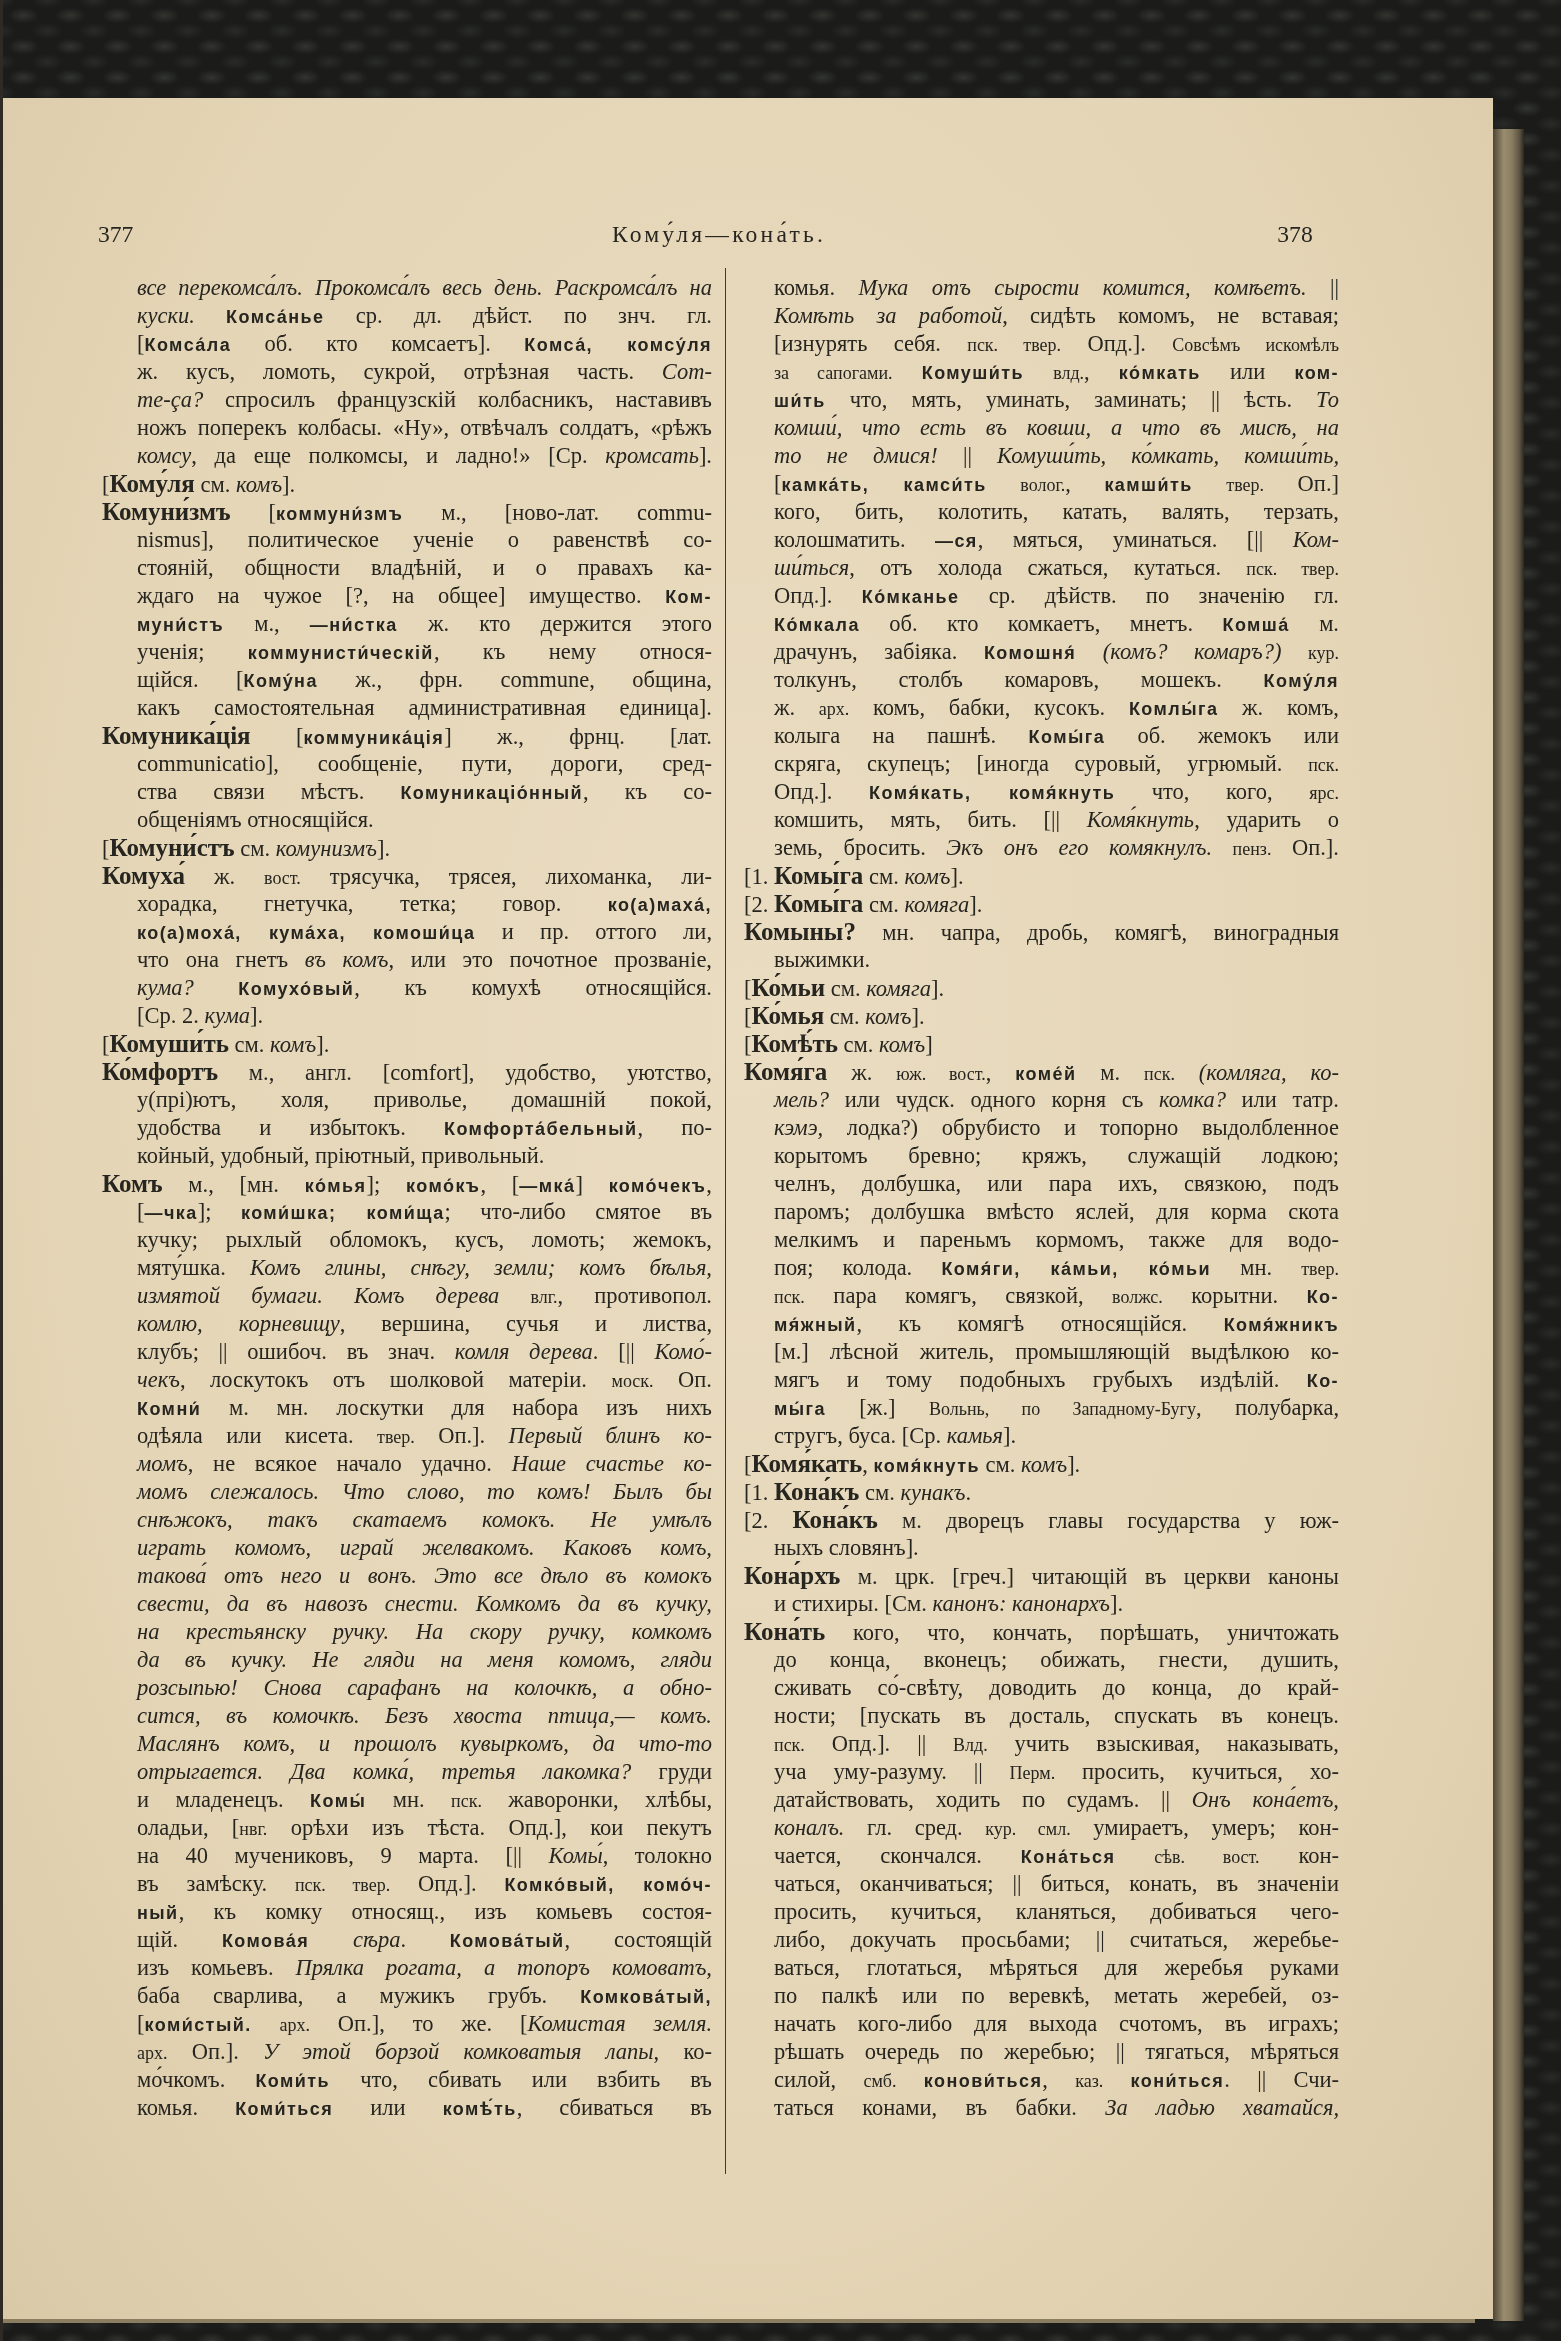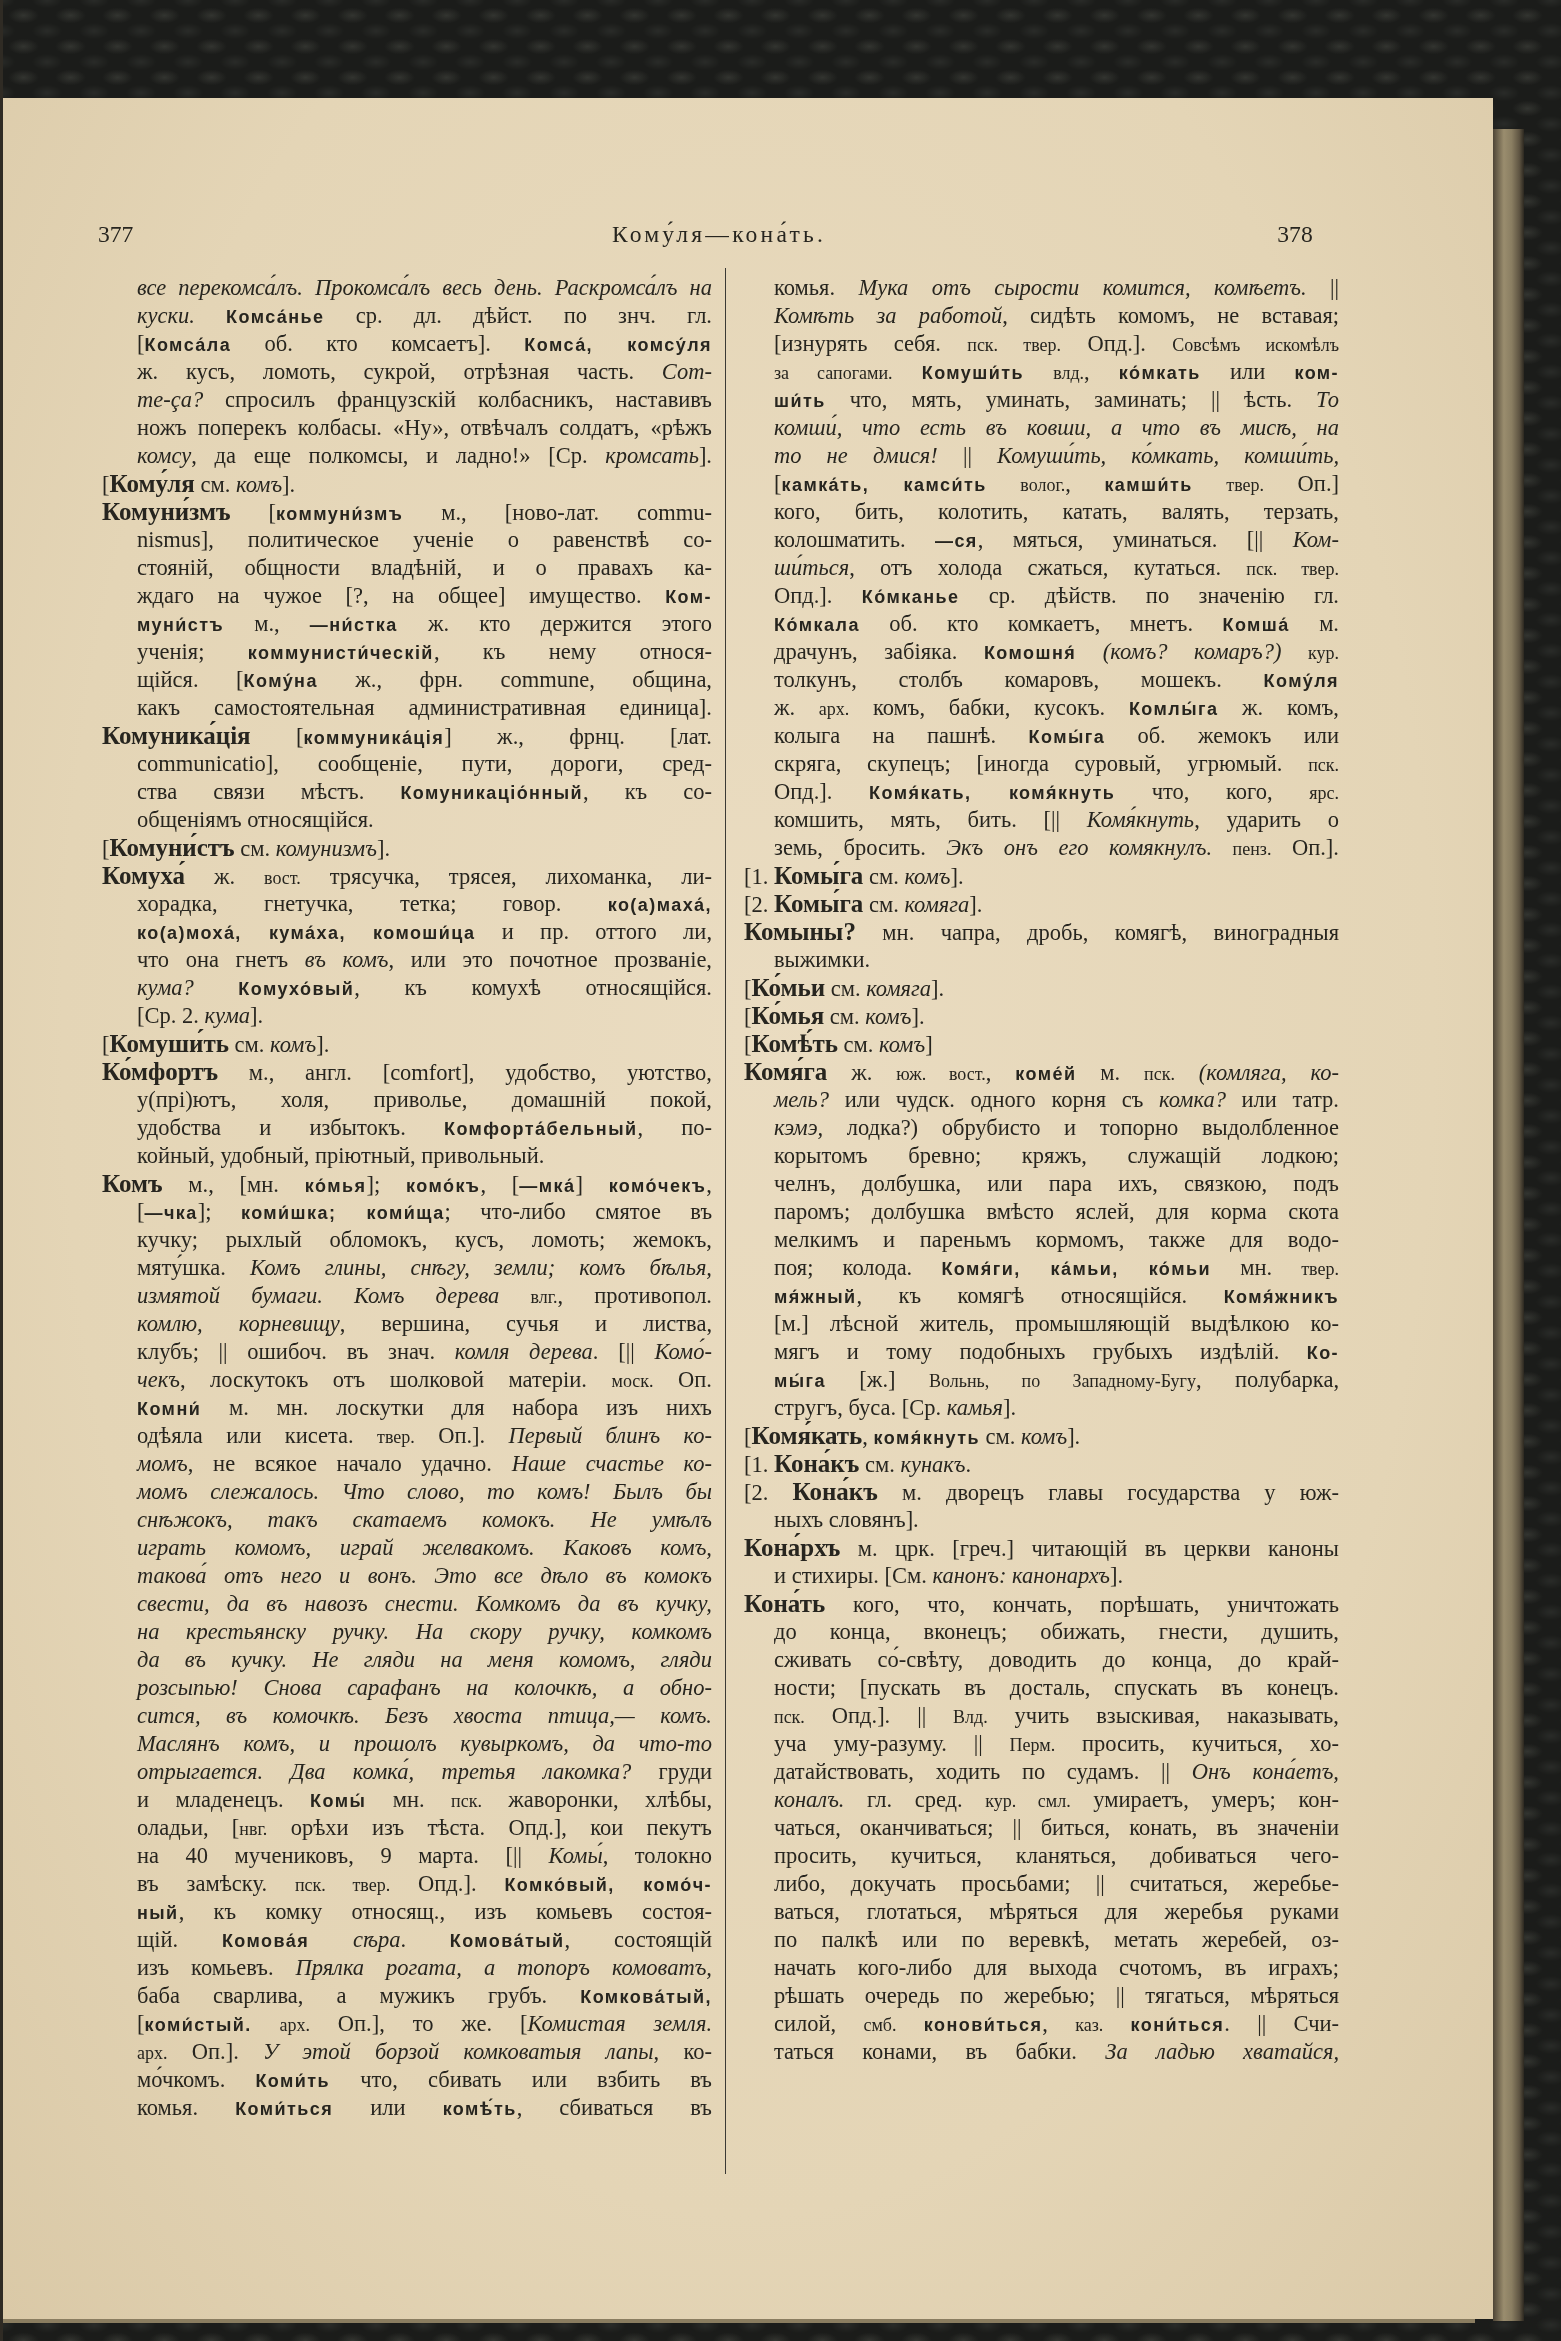--- a/index.html
+++ b/index.html
@@ -156,39 +156,41 @@
     <div class="line entry nj"><span class="st-r">[</span><span class="st-e">Ко́мья</span><span class="st-r"> см. </span><span class="st-i">комъ</span><span class="st-r">].</span></div>
     <div class="line entry nj"><span class="st-r">[</span><span class="st-e">Комѣ́ть</span><span class="st-r"> см. </span><span class="st-i">комъ</span><span class="st-r">]</span></div>
     <div class="line entry"><span class="st-e">Комя́га</span><span class="st-r"> ж. </span><span class="st-si">юж. вост.</span><span class="st-r">, </span><span class="st-b">коме́й</span><span class="st-r"> м. </span><span class="st-si">пск.</span><span class="st-r"> </span><span class="st-i">(комляга, ко-</span></div>
     <div class="line cont"><span class="st-i">мель?</span><span class="st-r"> или чудск. одного корня съ </span><span class="st-i">комка?</span><span class="st-r"> или татр.</span></div>
     <div class="line cont"><span class="st-i">кэмэ,</span><span class="st-r"> лодка?) обрубисто и топорно выдолбленное</span></div>
     <div class="line cont"><span class="st-r">корытомъ бревно; кряжъ, служащій лодкою;</span></div>
     <div class="line cont"><span class="st-r">челнъ, долбушка, или пара ихъ, связкою, подъ</span></div>
     <div class="line cont"><span class="st-r">паромъ; долбушка вмѣсто яслей, для корма скота</span></div>
     <div class="line cont"><span class="st-r">мелкимъ и пареньмъ кормомъ, также для водо-</span></div>
     <div class="line cont"><span class="st-r">поя; колода. </span><span class="st-b">Комя́ги, ка́мьи, ко́мьи</span><span class="st-r"> мн. </span><span class="st-si">твер.</span></div>
+    <div class="line cont"><span class="st-si">пск.</span><span class="st-r"> пара комягъ, связкой, </span><span class="st-si">волжс.</span><span class="st-r"> корытни. </span><span class="st-b">Ко-</span></div>
     <div class="line cont"><span class="st-b">мя́жный</span><span class="st-r">, къ комягѣ относящійся. </span><span class="st-b">Комя́жникъ</span></div>
     <div class="line cont"><span class="st-r">[м.] лѣсной житель, промышляющій выдѣлкою ко-</span></div>
     <div class="line cont"><span class="st-r">мягъ и тому подобныхъ грубыхъ издѣлій. </span><span class="st-b">Ко-</span></div>
     <div class="line cont"><span class="st-b">мы́га</span><span class="st-r"> [ж.] </span><span class="st-si">Вольнь, по Западному-Бугу</span><span class="st-r">, полубарка,</span></div>
     <div class="line cont nj"><span class="st-r">стругъ, буса. [Ср. </span><span class="st-i">камья</span><span class="st-r">].</span></div>
     <div class="line entry nj"><span class="st-r">[</span><span class="st-e">Комя́кать</span><span class="st-r">, </span><span class="st-b">комя́кнуть</span><span class="st-r"> см. </span><span class="st-i">комъ</span><span class="st-r">].</span></div>
     <div class="line entry nj"><span class="st-r">[1. </span><span class="st-e">Кона́къ</span><span class="st-r"> см. </span><span class="st-i">кунакъ</span><span class="st-r">.</span></div>
     <div class="line entry"><span class="st-r">[2. </span><span class="st-e">Кона́къ</span><span class="st-r"> м. дворецъ главы государства у юж-</span></div>
     <div class="line cont nj"><span class="st-r">ныхъ словянъ].</span></div>
     <div class="line entry"><span class="st-e">Кона́рхъ</span><span class="st-r"> м. црк. [греч.] читающій въ церкви каноны</span></div>
     <div class="line cont nj"><span class="st-r">и стихиры. [См. </span><span class="st-i">канонъ: канонархъ</span><span class="st-r">].</span></div>
     <div class="line entry"><span class="st-e">Кона́ть</span><span class="st-r"> кого, что, кончать, порѣшать, уничтожать</span></div>
     <div class="line cont"><span class="st-r">до конца, вконецъ; обижать, гнести, душить,</span></div>
     <div class="line cont"><span class="st-r">сживать со́-свѣту, доводить до конца, до край-</span></div>
     <div class="line cont"><span class="st-r">ности; [пускать въ досталь, спускать въ конецъ.</span></div>
     <div class="line cont"><span class="st-si">пск.</span><span class="st-r"> Опд.]. || </span><span class="st-si">Влд.</span><span class="st-r"> учить взыскивая, наказывать,</span></div>
     <div class="line cont"><span class="st-r">уча уму-разуму. || </span><span class="st-si">Перм.</span><span class="st-r"> просить, кучиться, хо-</span></div>
     <div class="line cont"><span class="st-r">датайствовать, ходить по судамъ. || </span><span class="st-i">Онъ кона́етъ,</span></div>
     <div class="line cont"><span class="st-i">коналъ.</span><span class="st-r"> гл. сред. </span><span class="st-si">кур. смл.</span><span class="st-r"> умираетъ, умеръ; кон-</span></div>
+    <div class="line cont"><span class="st-r">чается, скончался. </span><span class="st-b">Кона́ться</span><span class="st-r"> </span><span class="st-si">сѣв. вост.</span><span class="st-r"> кон-</span></div>
     <div class="line cont"><span class="st-r">чаться, оканчиваться; || биться, конать, въ значеніи</span></div>
     <div class="line cont"><span class="st-r">просить, кучиться, кланяться, добиваться чего-</span></div>
     <div class="line cont"><span class="st-r">либо, докучать просьбами; || считаться, жеребье-</span></div>
     <div class="line cont"><span class="st-r">ваться, глотаться, мѣряться для жеребья руками</span></div>
     <div class="line cont"><span class="st-r">по палкѣ или по веревкѣ, метать жеребей, оз-</span></div>
     <div class="line cont"><span class="st-r">начать кого-либо для выхода счотомъ, въ играхъ;</span></div>
     <div class="line cont"><span class="st-r">рѣшать очередь по жеребью; || тягаться, мѣряться</span></div>
     <div class="line cont"><span class="st-r">силой, </span><span class="st-si">смб.</span><span class="st-r"> </span><span class="st-b">конови́ться</span><span class="st-r">, </span><span class="st-si">каз.</span><span class="st-r"> </span><span class="st-b">кони́ться</span><span class="st-r">. || Счи-</span></div>
     <div class="line cont"><span class="st-r">таться конами, въ бабки. </span><span class="st-i">За ладью хватайся,</span></div>
   </div>

